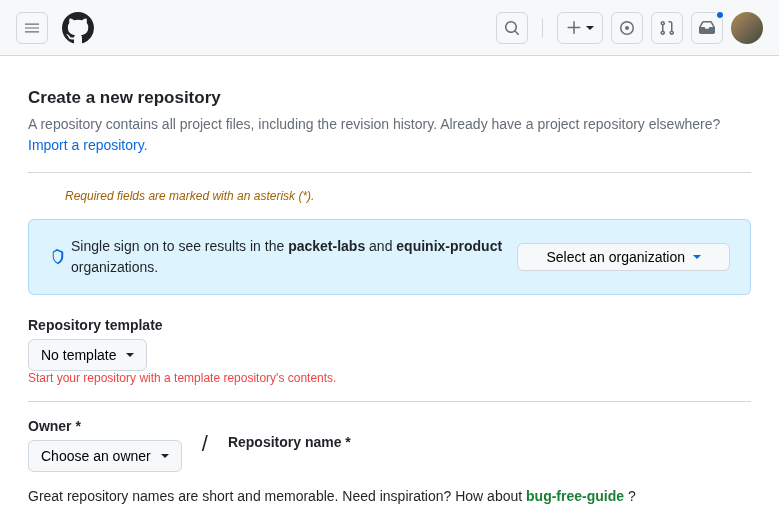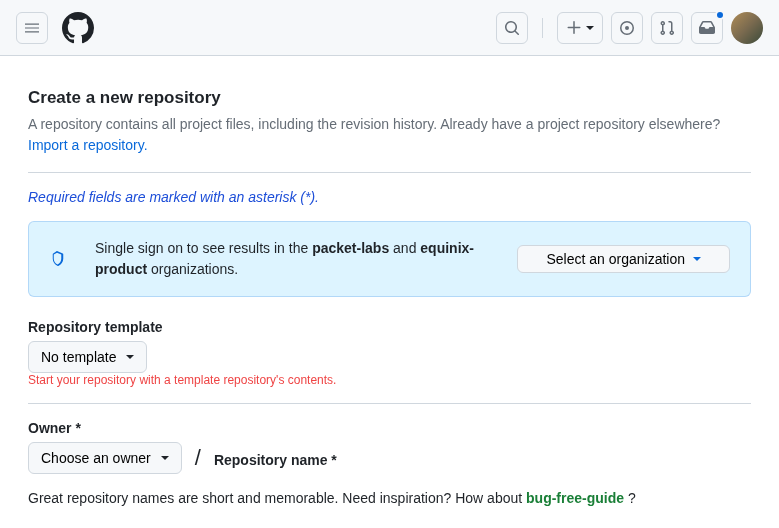--- a/index.html
+++ b/index.html
@@ -76,32 +76,33 @@
   font-size: 14px;
   line-height: 1.5;
 }
 .subtitle a { color: #0969da; text-decoration: none; }
 hr.rule {
   border: none; border-top: 1px solid #d0d7de;
   margin: 16px 0;
 }
 .required-note {
   font-style: italic;
-  color: #1d4ed8;
-  font-size: 14px;
+  color: #a16207;
+  font-size: 12px;
   margin-bottom: 16px;
+  margin-left: 37px;
 }
 .sso-banner {
   background: #ddf4ff;
   border: 1px solid rgba(9,105,218,0.2);
   border-radius: 6px;
   padding: 16px 20px;
   display: flex;
   align-items: center;
-  gap: 30px;
+  gap: 6px;
   margin-bottom: 22px;
 }
 .sso-text { flex: 1; font-size: 14px; line-height: 1.5; color: #1f2328; }
 .sso-btn {
   background: #f6f8fa;
   border: 1px solid #d0d7de;
   border-radius: 6px;
   padding: 5px 28px;
   font-size: 14px;
   font-weight: 500;
@@ -140,22 +141,22 @@
   gap: 10px;
   cursor: pointer;
   height: 32px;
 }
 .hint {
   color: #ef4444;
   font-size: 12px;
 }
 .owner-row {
   display: flex;
-  align-items: flex-end;
-  gap: 13px;
+  align-items: center;
+  gap: 20px;
 }
 .slash {
   font-size: 22px;
   color: #1f2328;
   padding-bottom: 3px;
 }
 .text-input {
   height: 32px;
   border: 1px solid #d0d7de;
   border-radius: 6px;

